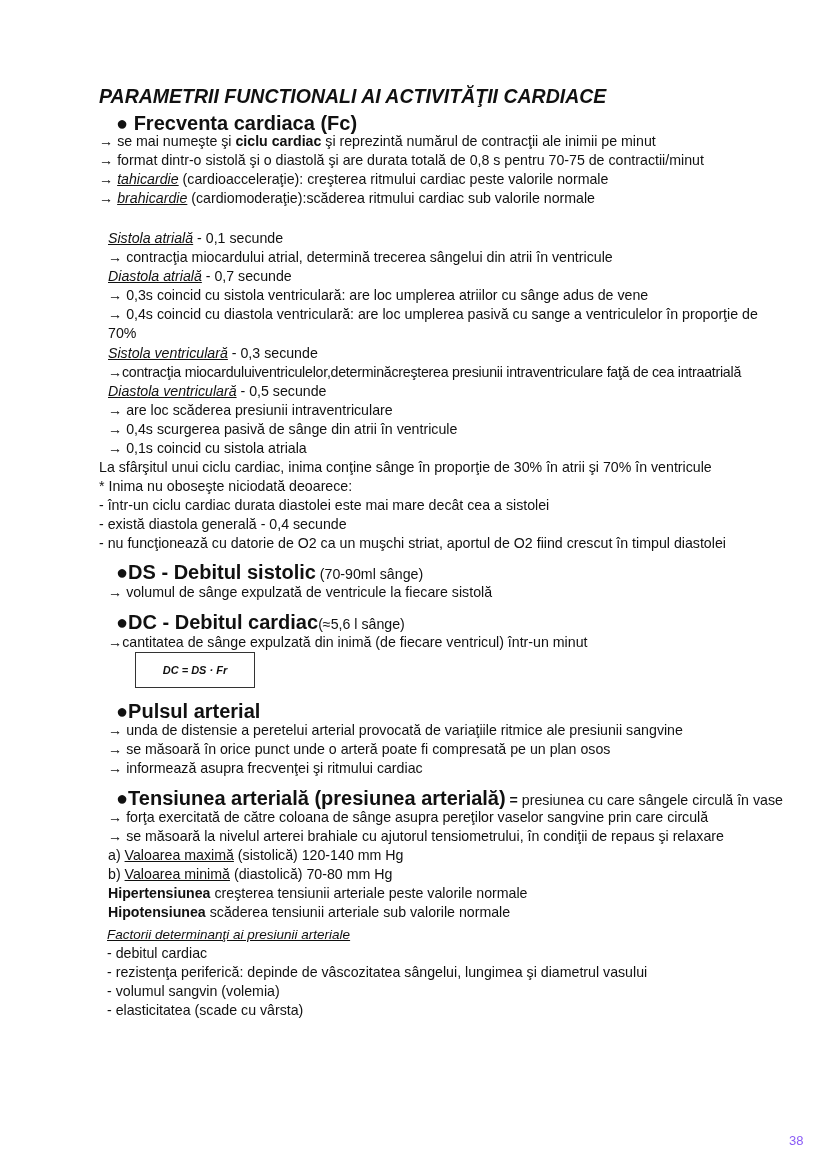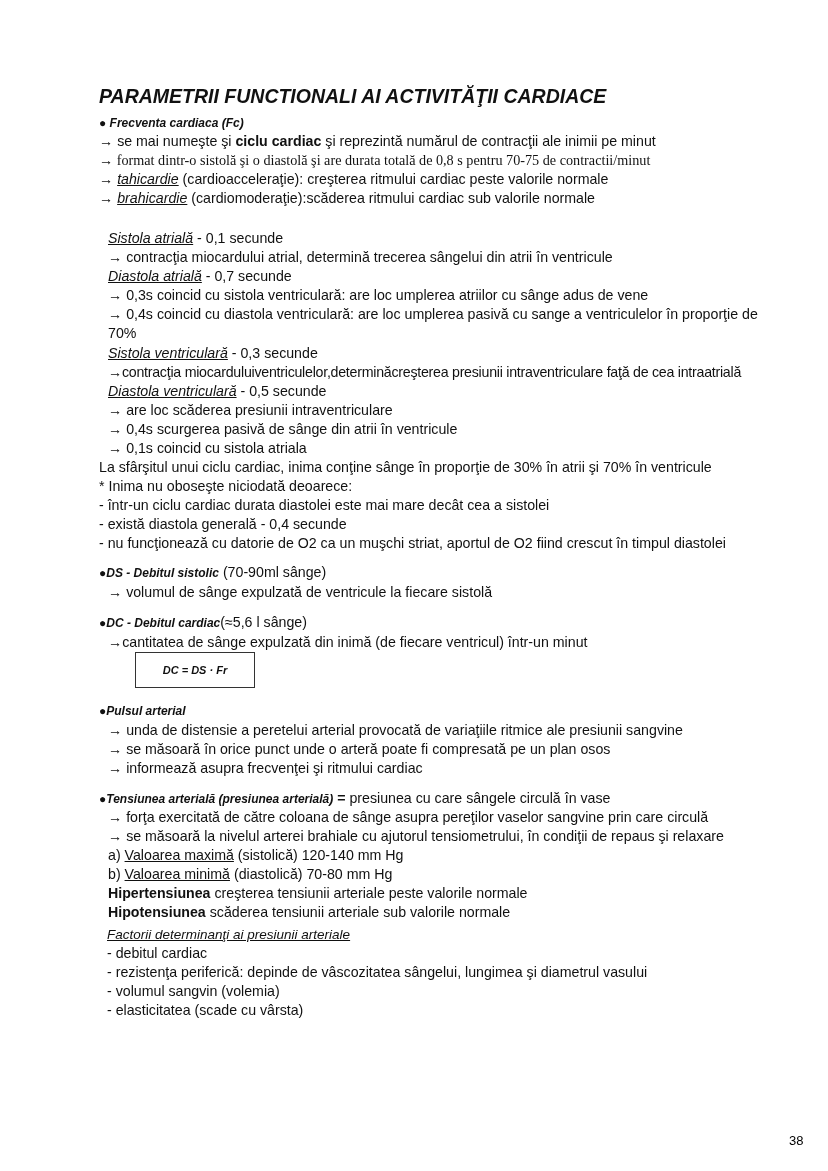--- a/index.html
+++ b/index.html
@@ -3,40 +3,40 @@
 <meta charset="utf-8">
 <style>
   html, body { margin: 0; padding: 0; background: #ffffff; }
   body {
     width: 828px; height: 1171px; position: relative; overflow: hidden;
     font-family: "Liberation Sans", sans-serif; color: #111; font-size: 14.2px;
   }
   .page { position: absolute; left: 0; top: 0; width: 732px; height: 1171px; }
   .ln { position: absolute; white-space: nowrap; line-height: 18px; }
   .title { font-weight: bold; font-style: italic; font-size: 19.5px; left: 99px; top: 84px; line-height: 24px; }
-  .h2 { font-weight: bold; font-style: italic; font-size: 12px; }
+  .h2 { font-weight: bold; font-size: 20px; margin-left: 17px; }
   .u { text-decoration: underline; font-style: italic; }
   .b { font-weight: bold; }
   .formula {
     position: absolute; left: 135px; top: 652px; width: 120px; height: 36px;
     border: 1.5px solid #333; box-sizing: border-box;
     display: flex; align-items: center; justify-content: center;
     font-weight: bold; font-style: italic; font-size: 11px;
   }
-  .pagenum { position: absolute; left: 789px; top: 1133px; font-size: 13px; color: #000000; }
+  .pagenum { position: absolute; left: 789px; top: 1133px; font-size: 13px; color: #8b5cf6; }
 </style>
 </head>
 <body>
 
 <div class="page">
   <div class="ln title">PARAMETRII FUNCTIONALI AI ACTIVITĂŢII CARDIACE</div>
 
   <div class="ln h2" style="left:99px;top:114px;">●  Frecventa cardiaca (Fc)</div>
   <div class="ln" style="left:99px;top:132px;"><span>→ se mai numeşte şi </span><span class="b">ciclu cardiac</span><span> şi reprezintă numărul de contracţii ale inimii pe minut</span></div>
-  <div class="ln" style="left:99px;top:151px;font-family:Liberation Serif, serif;">→ format dintr-o sistolă şi o diastolă şi are durata totală  de 0,8 s pentru 70-75 de contractii/minut</div>
+  <div class="ln" style="left:99px;top:151px;">→ format dintr-o sistolă şi o diastolă şi are durata totală  de 0,8 s pentru 70-75 de contractii/minut</div>
   <div class="ln" style="left:99px;top:189px;"><span>→ </span><span class="u">brahicardie</span><span> (cardiomoderaţie):scăderea ritmului cardiac sub valorile normale</span></div>
   <div class="ln" style="left:99px;top:170px;"><span>→ </span><span class="u">tahicardie</span><span> (cardioacceleraţie): creşterea ritmului cardiac peste valorile normale</span></div>
 
   <div class="ln" style="left:108px;top:229px;"><span class="u">Sistola atrială</span><span> - 0,1 secunde</span></div>
   <div class="ln" style="left:108px;top:248px;">→ contracţia miocardului atrial, determină trecerea sângelui din atrii în ventricule</div>
   <div class="ln" style="left:108px;top:267px;"><span class="u">Diastola atrială</span><span> - 0,7 secunde</span></div>
   <div class="ln" style="left:108px;top:286px;">→ 0,3s coincid cu sistola ventriculară: are loc umplerea atriilor cu sânge adus de vene</div>
   <div class="ln" style="left:108px;top:305px;">→ 0,4s coincid cu diastola ventriculară: are loc umplerea pasivă cu sange a ventriculelor în proporţie de</div>
   <div class="ln" style="left:108px;top:324px;">70%</div>
   <div class="ln" style="left:108px;top:344px;"><span class="u">Sistola ventriculară</span><span> - 0,3 secunde</span></div>

